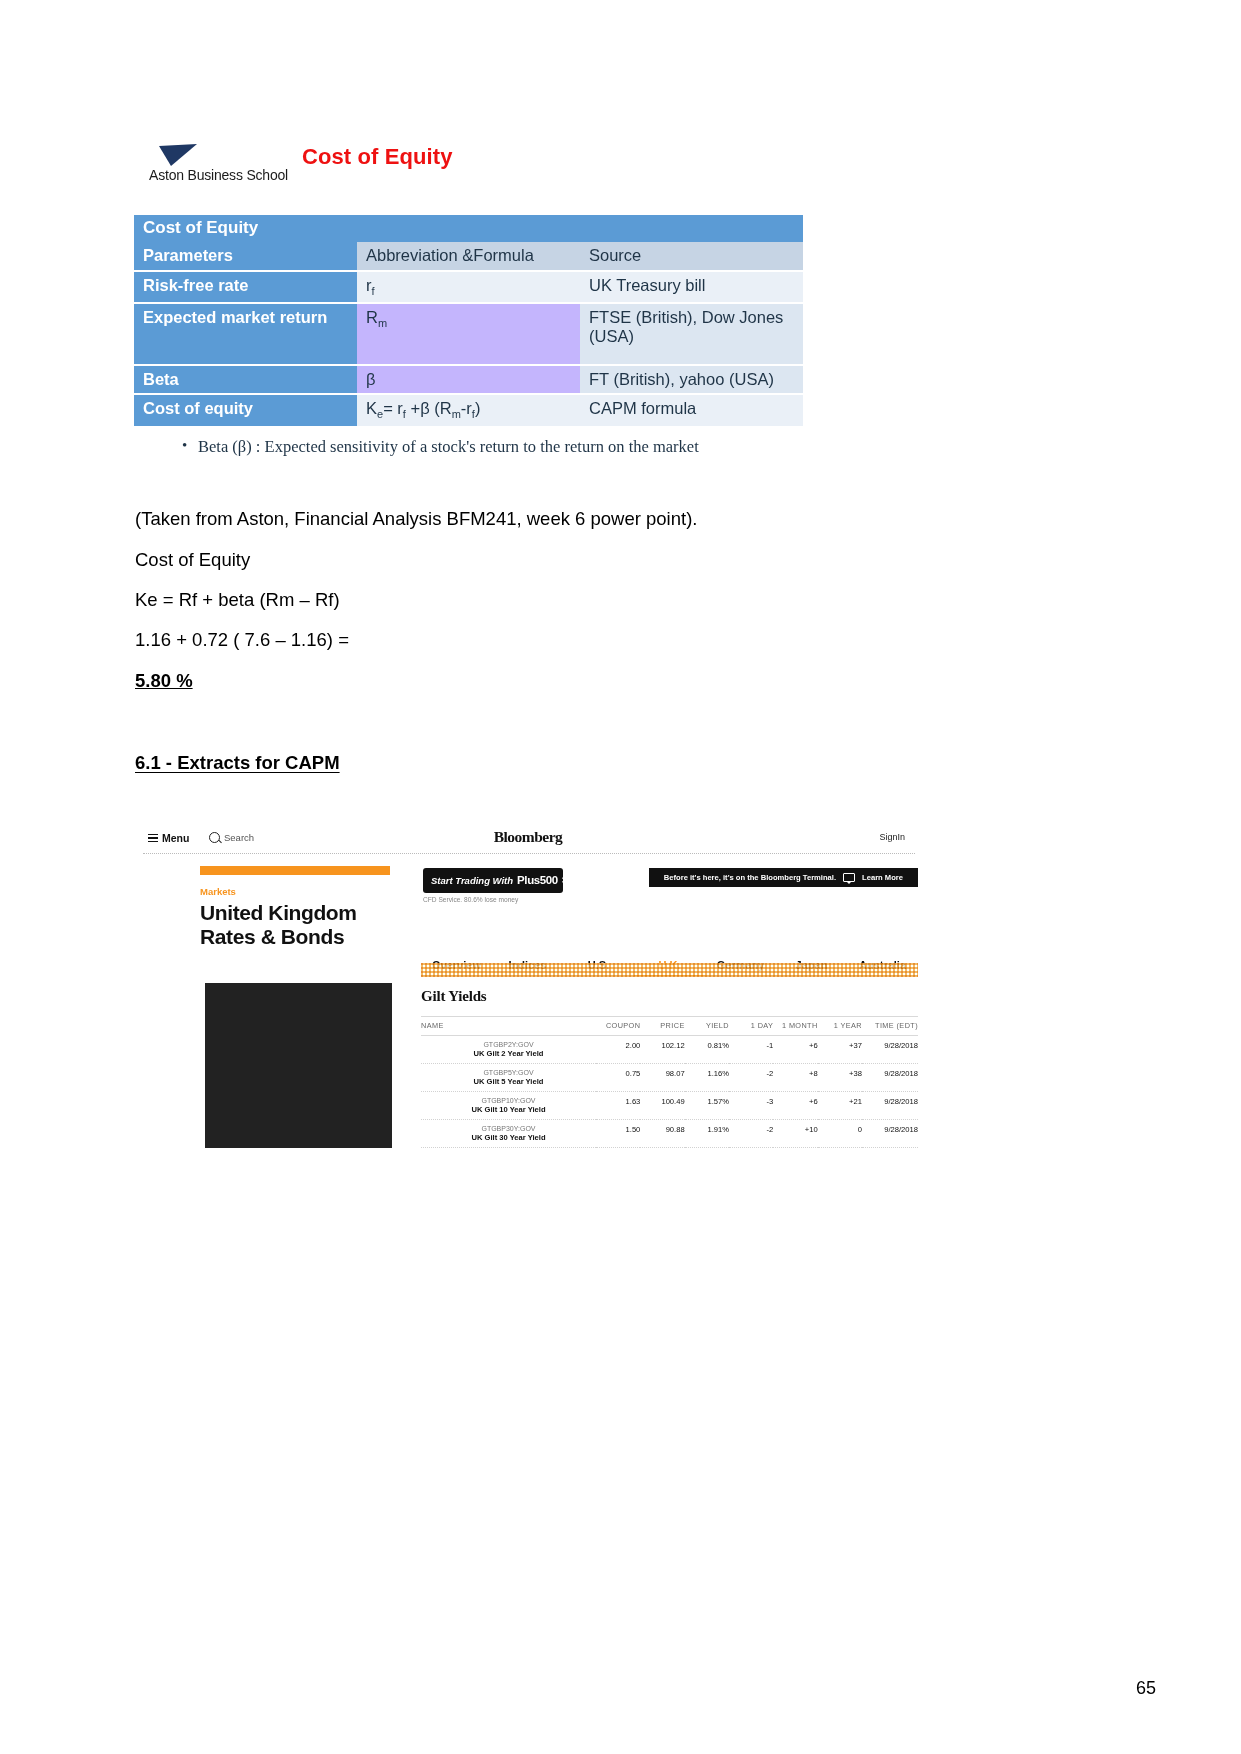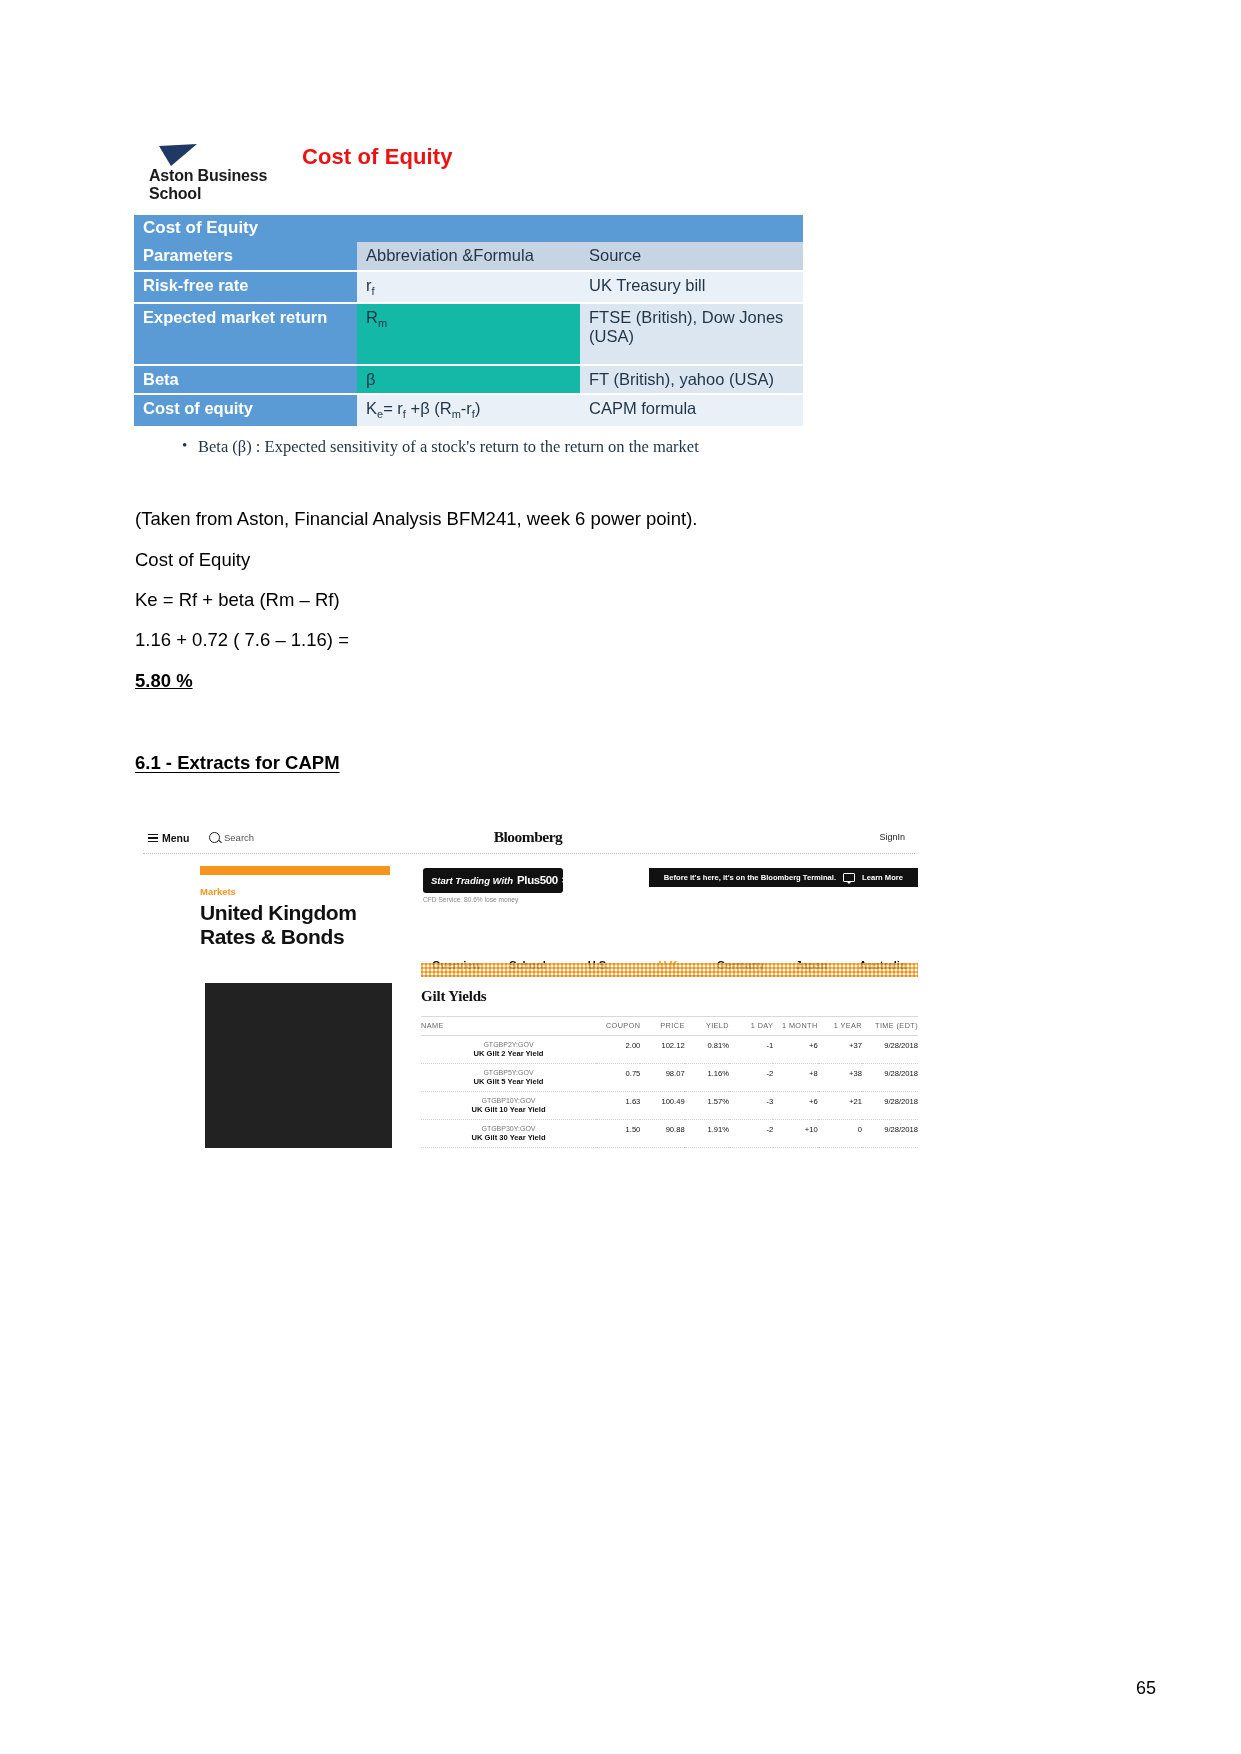--- a/index.html
+++ b/index.html
@@ -35,25 +35,24 @@
   }
   .logo-mark {
     width: 46px;
     height: 26px;
     position: relative;
     margin-left: 8px;
   }
   .logo-mark svg { display:block; }
   .logo-text {
     font-family: "Liberation Sans", sans-serif;
-    font-size: 16px;
+    font-size: 14px;
     letter-spacing: -0.2px;
     color: #1b1b1b;
     margin-top: -1px;
-    font-weight: bold;
   }
   .slide-title {
     position: absolute;
     left: 168px;
     top: 8px;
     font-size: 22px;
     font-weight: bold;
     color: #ee1111;
     letter-spacing: 0.1px;
   }
@@ -81,21 +80,21 @@
   }
   .coe-table .c-param {
     width: 248px;
     background: #5b9bd5;
     color: #ffffff;
     font-weight: bold;
     border-bottom: 2px solid #ffffff;
   }
   .coe-table .c-abbr {
     width: 200px;
-    background: #14b8a6;
+    background: #c4b5fd;
     color: #1f3447;
     border-bottom: 2px solid #ffffff;
   }
   .coe-table .c-src {
     background: #dce6f1;
     color: #1f3447;
     border-bottom: 2px solid #ffffff;
   }
   .coe-table tr.hdr .c-abbr,
   .coe-table tr.hdr .c-src {
@@ -509,21 +508,21 @@
   </div>
 
   <div class="bb-promo">
     <span>Before it's here, it's on the Bloomberg Terminal.</span>
     <span class="promo-icon"></span>
     <span>Learn More</span>
   </div>
 
   <div class="bb-tabs">
     <div class="bb-tab">Overview</div>
-    <div class="bb-tab">School</div>
+    <div class="bb-tab">Indices</div>
     <div class="bb-tab">U.S.</div>
     <div class="bb-tab active">U.K.</div>
     <div class="bb-tab">Germany</div>
     <div class="bb-tab">Japan</div>
     <div class="bb-tab">Australia</div>
   </div>
 
   <div class="dot-band"></div>
 
   <div class="gilt-title">Gilt Yields</div>

